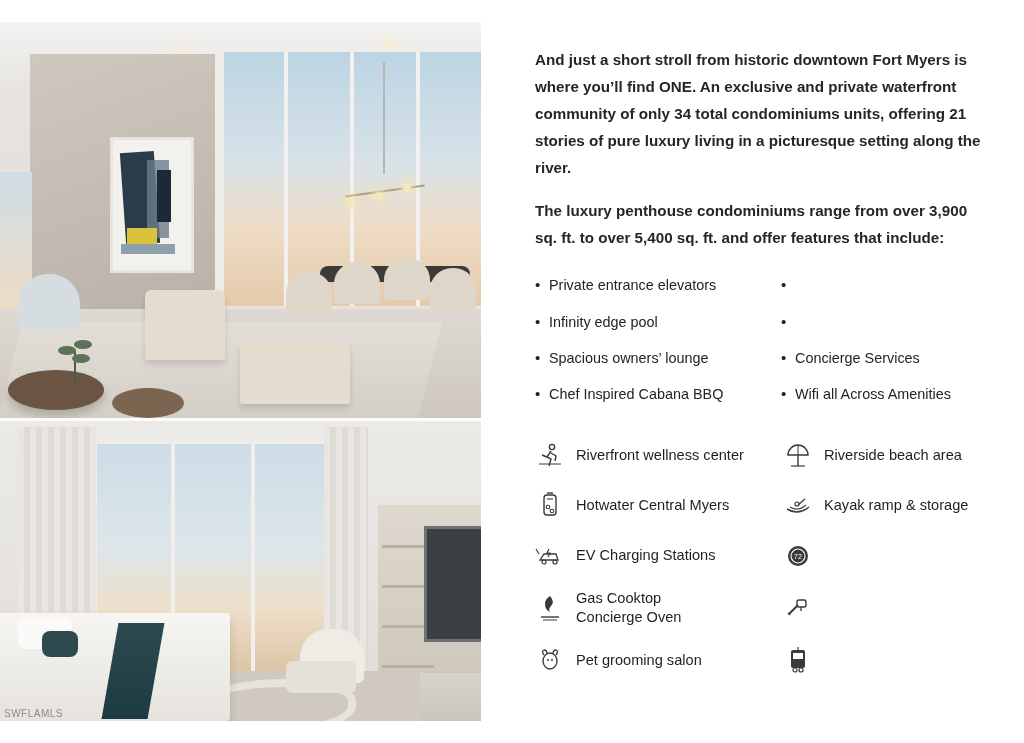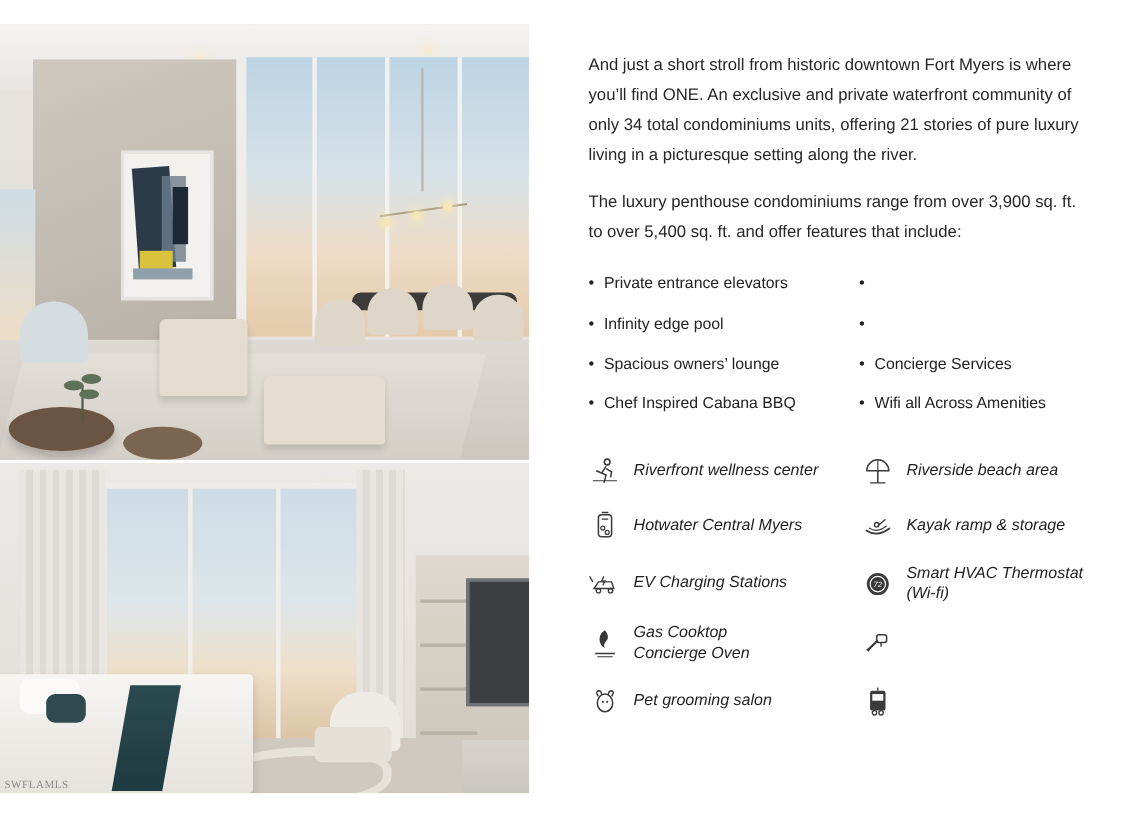--- a/index.html
+++ b/index.html
@@ -205,21 +205,21 @@
     position: absolute; left: 300px; top: 208px; width: 64px; height: 54px;
     background: #efece5; border-radius: 28px 28px 6px 6px;
   }
   .bd-ottoman {
     position: absolute; left: 286px; top: 240px; width: 70px; height: 32px;
     background: #e5e1d8; border-radius: 6px;
   }
   .watermark {
     position: absolute; left: 4px; bottom: 2px;
     font-size: 10px; color: #8c8c8c; letter-spacing: .5px;
-    font-family: Liberation Serif, serif;
+    font-family: Liberation Sans, sans-serif;
   }
 
   
   .text-col {
     flex: 1 1 auto;
     padding: 46px 34px 0 54px;
     box-sizing: border-box;
     position: relative;
   }
   h1.headline {
@@ -231,20 +231,21 @@
     line-height: 1.1;
   }
   h1.headline .strong {
     font-weight: bold;
   }
   p.body {
     margin: 0 0 16px 0;
     font-size: 15.2px;
     line-height: 1.78;
     color: #262626;
+    font-weight: bold;
   }
   .bullet-grid {
     display: grid;
     grid-template-columns: 232px 1fr;
     column-gap: 14px;
     row-gap: 0px;
     margin-top: 14px;
   }
   .bullet {
     display: flex;
@@ -258,21 +259,20 @@
     flex: 0 0 14px;
     font-size: 15px;
     line-height: 1.45;
     color: #232323;
   }
   .amen-grid {
     display: grid;
     grid-template-columns: 236px 1fr;
     column-gap: 12px;
     margin-top: 18px;
-    font-style: italic;
   }
   .amen {
     display: flex;
     align-items: center;
     gap: 11px;
     padding: 8px 0;
     font-size: 14.6px;
     color: #1f1f1f;
     line-height: 1.32;
   }
@@ -486,21 +486,20 @@
         <span class="label">EV Charging Stations</span>
       </div>
       <div class="amen">
         <span class="glyph">
           <svg width="28" height="28" viewBox="0 0 28 28">
               <circle cx="14" cy="14" r="10" fill="#3a3a3a"></circle>
               <circle cx="14" cy="14" r="7" fill="none" stroke="#ffffff" stroke-width="1.1"></circle>
               <text x="14" y="17" font-size="7" fill="#ffffff" text-anchor="middle" font-family="Liberation Sans, sans-serif">72</text>
             </svg>
         </span>
-        <span class="label">Smart HVAC Thermostat (Wi-fi)</span>
       </div>
 
       <div class="amen">
         <span class="glyph">
           <svg width="26" height="30" viewBox="0 0 26 30">
               <path d="M13 3 q5 6 1 10 q-3 3 -1 6 q-5 -2 -5 -8 q0 -5 5 -8 z" fill="#3a3a3a"></path>
               <path d="M4 24 h18" stroke="#3a3a3a" stroke-width="1.4"></path>
               <path d="M6 27 h14" stroke="#3a3a3a" stroke-width="1"></path>
             </svg>
         </span>

